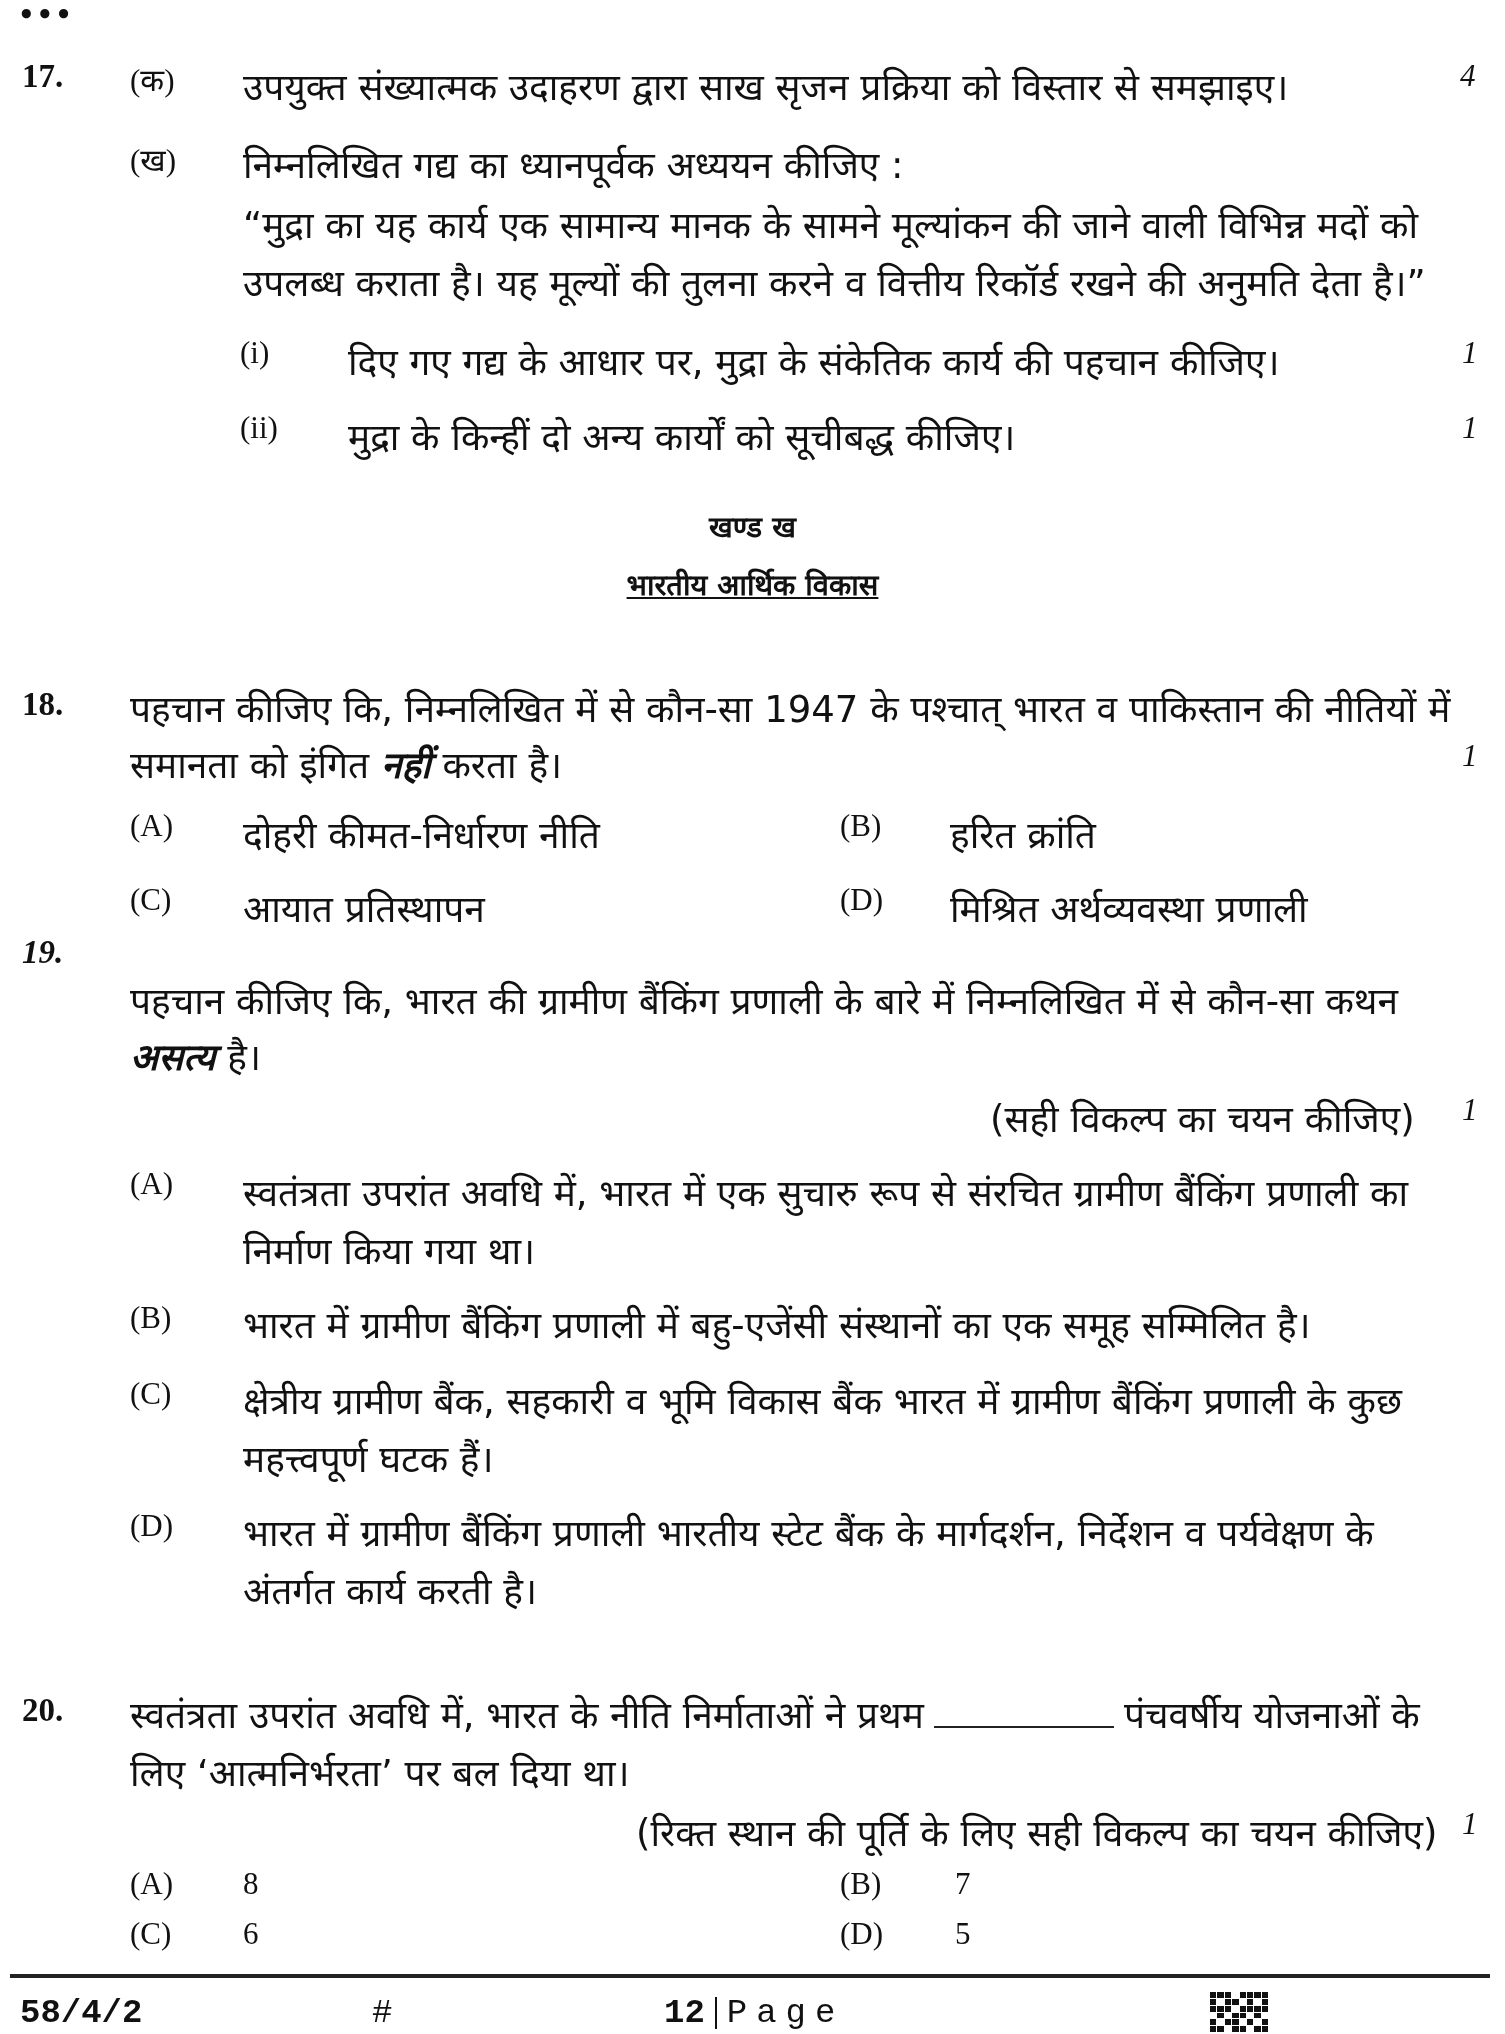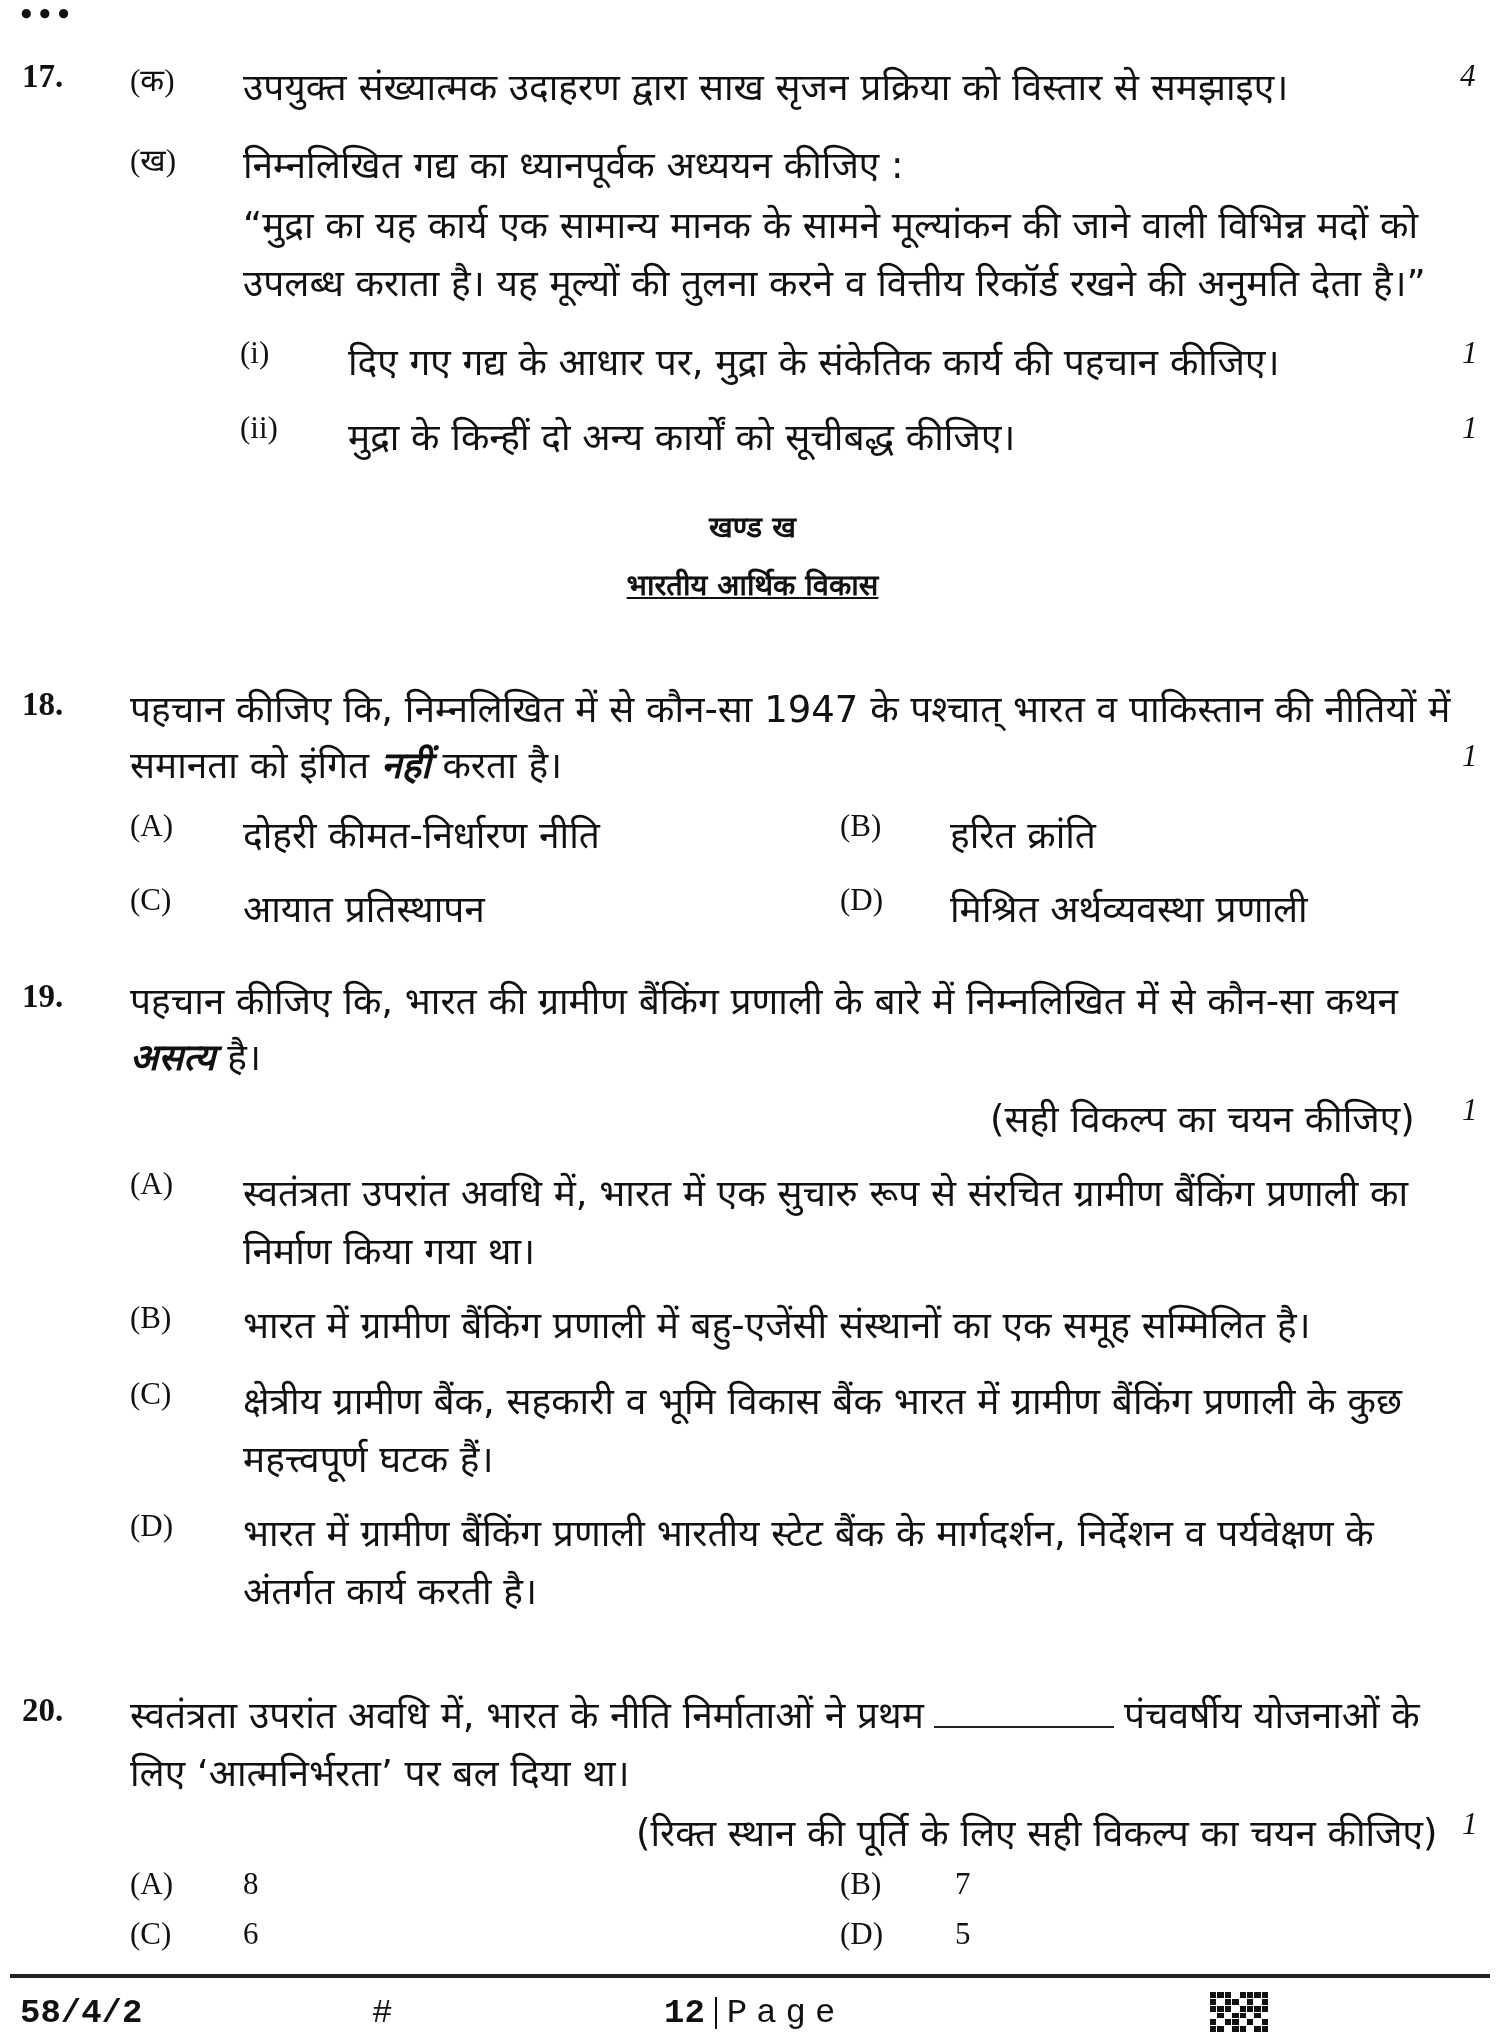--- a/index.html
+++ b/index.html
@@ -127,21 +127,21 @@
   <div class="abs label" style="left:840px; top:808px;">(B)</div>
   <div class="abs hi" style="left:950px; top:808px;">हरित क्रांति</div>
 
   <div class="abs label" style="left:130px; top:882px;">(C)</div>
   <div class="abs hi" style="left:243px; top:882px;">आयात प्रतिस्थापन</div>
   <div class="abs label" style="left:840px; top:882px;">(D)</div>
   <div class="abs hi" style="left:950px; top:882px;">मिश्रित अर्थव्यवस्था प्रणाली</div>
 </div>
 
 <div>
-  <div class="abs qnum" style="left:22px; top:978px;">19.</div>
+  <div class="abs qnum" style="left:22px; top:934px;font-style:italic;">19.</div>
   <div class="abs hi" style="left:130px; top:974px;">पहचान कीजिए कि, भारत की ग्रामीण बैंकिंग प्रणाली के बारे में निम्नलिखित में से कौन-सा कथन</div>
   <div class="abs hi" style="left:130px; top:1030px;">
     <span class="bi">असत्य</span><span> है।</span>
   </div>
   <div class="abs hi" style="left:990px; top:1092px;">(सही विकल्प का चयन कीजिए)</div>
   <div class="abs marks" style="left:1462px; top:1092px;">1</div>
 
   <div class="abs label" style="left:130px; top:1166px;">(A)</div>
   <div class="abs hi" style="left:243px; top:1166px;">स्वतंत्रता उपरांत अवधि में, भारत में एक सुचारु रूप से संरचित ग्रामीण बैंकिंग प्रणाली का</div>
   <div class="abs hi" style="left:243px; top:1224px;">निर्माण किया गया था।</div>

